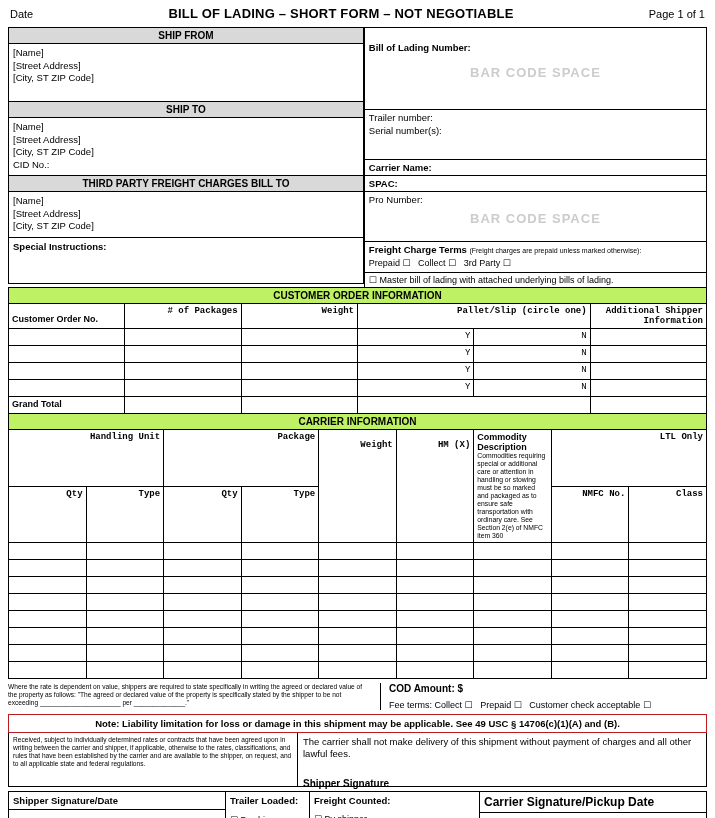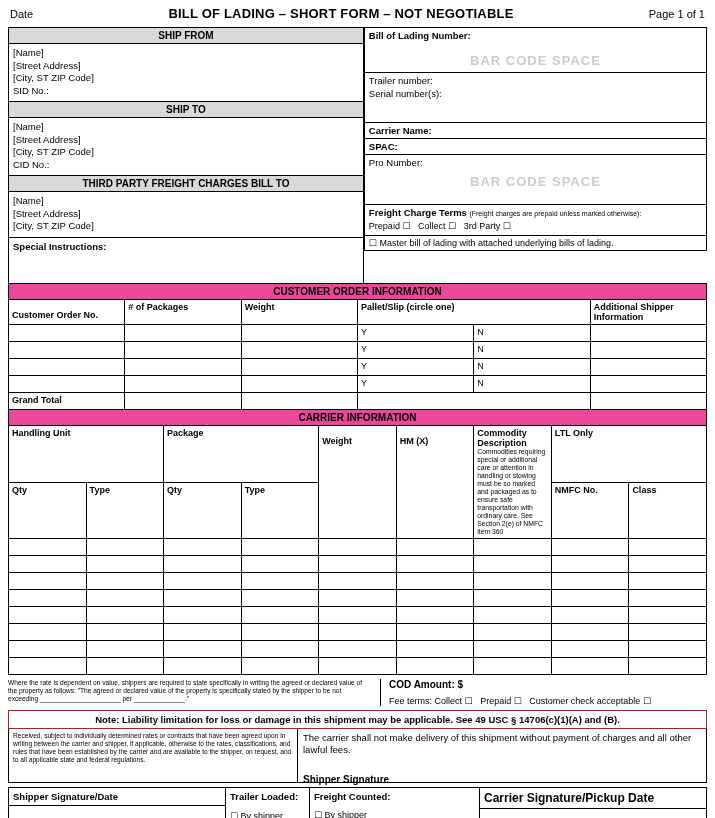--- a/index.html
+++ b/index.html
@@ -79,26 +79,26 @@
     table-layout: fixed;
   }
   table td, table th {
     border: 1px solid #000;
     padding: 2px 3px;
     font-size: 9px;
     vertical-align: top;
     box-sizing: border-box;
   }
   .hdrgray {
-    background: #ec4899;
+    background: #bef264;
     font-weight: bold;
     text-align: center;
     font-size: 10px;
   }
-  .ctr { text-align: left; }
+  .ctr { text-align: right; font-family: Liberation Mono, monospace; }
   .bold { font-weight: bold; }
   .tiny { font-size: 6.8px; line-height: 8px; }
   .rowh { height: 17px; }
   .freight-note { font-size: 7px; font-weight: normal; }
   .chk { font-family: "DejaVu Sans", sans-serif; }
   .note-bar {
     border: 1px solid #b91c1c;
     font-weight: bold;
     font-size: 9.5px;
     text-align: center;
@@ -120,21 +120,20 @@
   </div>
 
   <div class="cols">
 
     <div class="colL">
       <div class="bar">SHIP FROM</div>
       <div class="cell" style="height:58px">
         <div class="addr-line">[Name]</div>
         <div class="addr-line">[Street Address]</div>
         <div class="addr-line">[City, ST ZIP Code]</div>
-        <div class="addr-line">SID No.:</div>
       </div>
 
       <div class="bar" style="border-top:none">SHIP TO</div>
       <div class="cell" style="height:58px">
         <div class="addr-line">[Name]</div>
         <div class="addr-line">[Street Address]</div>
         <div class="addr-line">[City, ST ZIP Code]</div>
         <div class="addr-line">CID No.:</div>
       </div>
 
@@ -144,21 +143,21 @@
         <div class="addr-line">[Street Address]</div>
         <div class="addr-line">[City, ST ZIP Code]</div>
       </div>
 
       <div class="cell" style="height:46px">
         <div class="sect-title">Special Instructions:</div>
       </div>
     </div>
 
     <div class="colR" style="border-left:none">
-      <div class="nb" style="height:46px;padding:2px 4px;">
+      <div class="nb" style="height:83px;padding:14px 4px;">
         <div class="sect-title">Bill of Lading Number:</div>
         <div class="barcode">BAR CODE SPACE</div>
       </div>
 
       <div class="nb" style="border-top:none;padding:2px 4px;height:50px;">
         <div class="addr-line">Trailer number:</div>
         <div class="addr-line">Serial number(s):</div>
       </div>
       <div class="nb" style="border-top:none;padding:2px 4px;height:16px;">
         <div class="sect-title">Carrier Name:</div>

